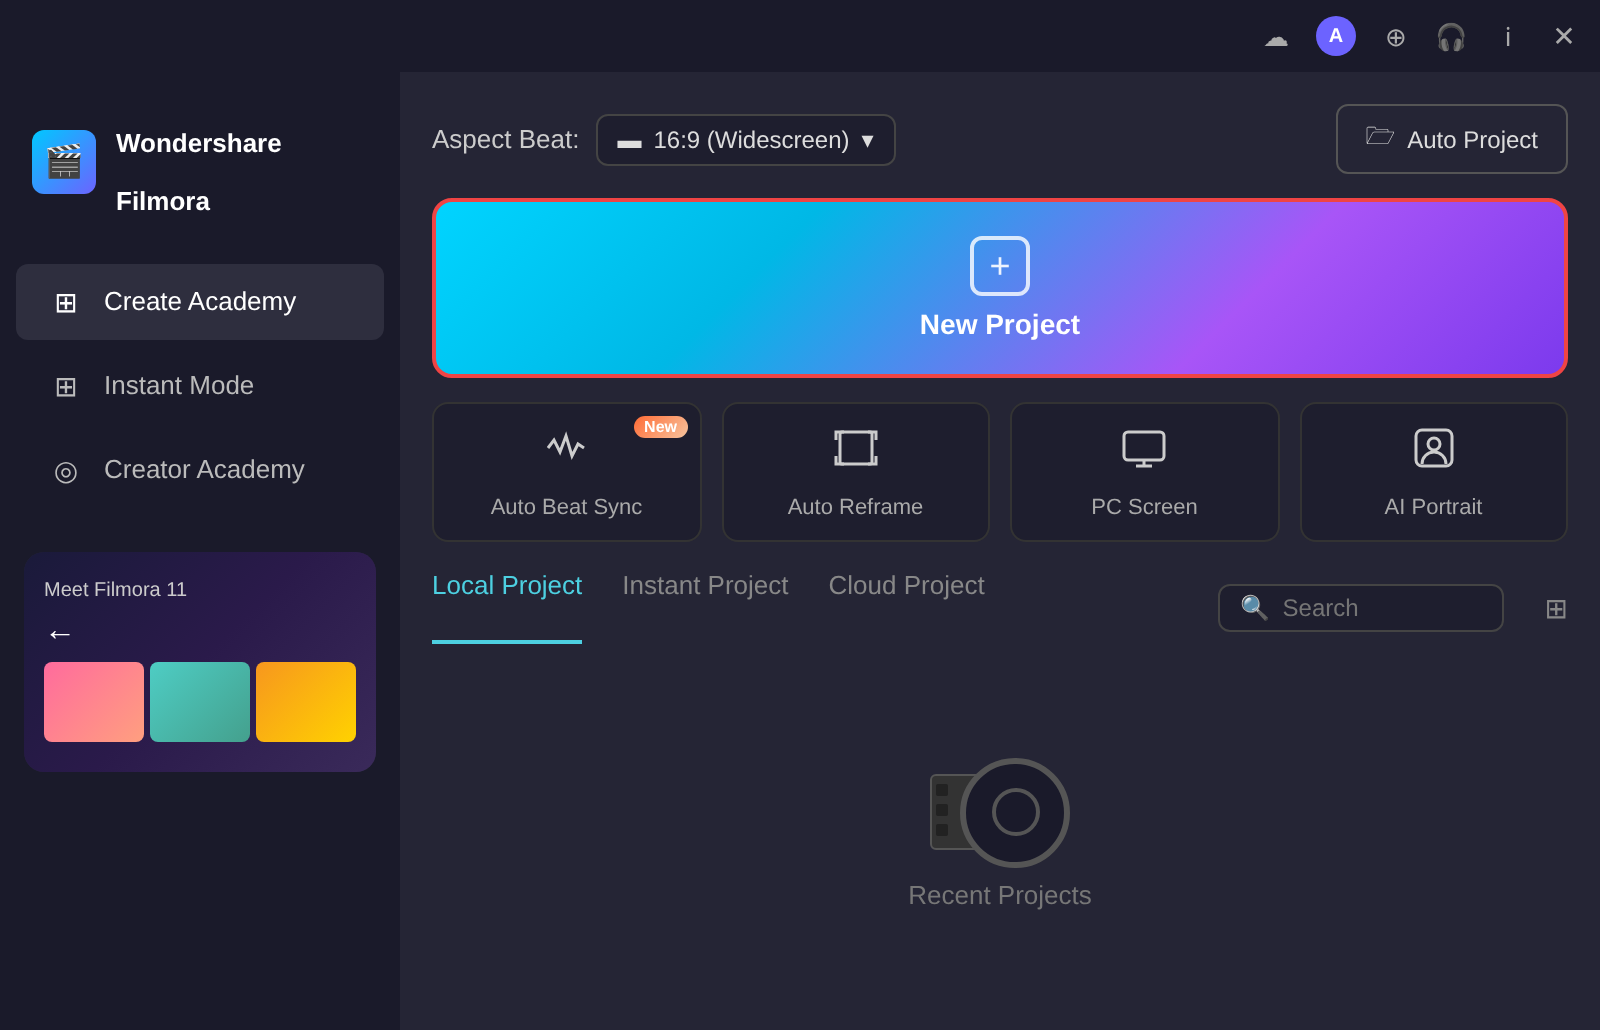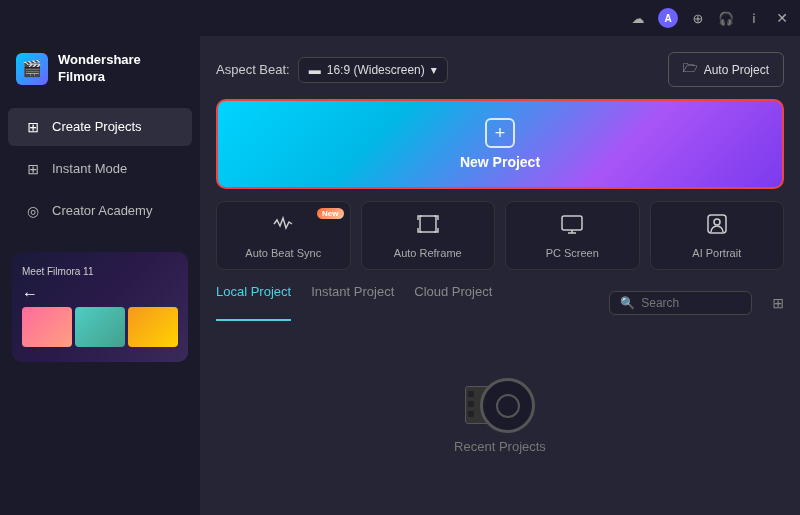--- a/index.html
+++ b/index.html
@@ -81,21 +81,21 @@
       align-items: center;
       justify-content: center;
       font-size: 16px;
     }
     .logo-text {
       font-size: 13px;
       font-weight: 600;
       color: #fff;
       line-height: 1.3;
     }
-    .logo-text span { display: block; }
+    .logo-text span { display: block; margin-top: 12px; }
 
     .nav-item {
       display: flex;
       align-items: center;
       gap: 10px;
       padding: 10px 16px;
       cursor: pointer;
       font-size: 13px;
       color: #bbb;
       border-radius: 6px;
@@ -445,21 +445,21 @@
     <div class="logo">
       <div class="logo-icon">🎬</div>
       <div class="logo-text">
         <span>Wondershare</span>
         <span>Filmora</span>
       </div>
     </div>
 
     <div class="nav-item active">
       <span class="nav-icon">⊞</span>
-      <span>Create Projects</span>
+      <span>Create Academy</span>
     </div>
     <div class="nav-item">
       <span class="nav-icon">⊞</span>
       <span>Instant Mode</span>
     </div>
     <div class="nav-item">
       <span class="nav-icon">◎</span>
       <span>Creator Academy</span>
     </div>
 

